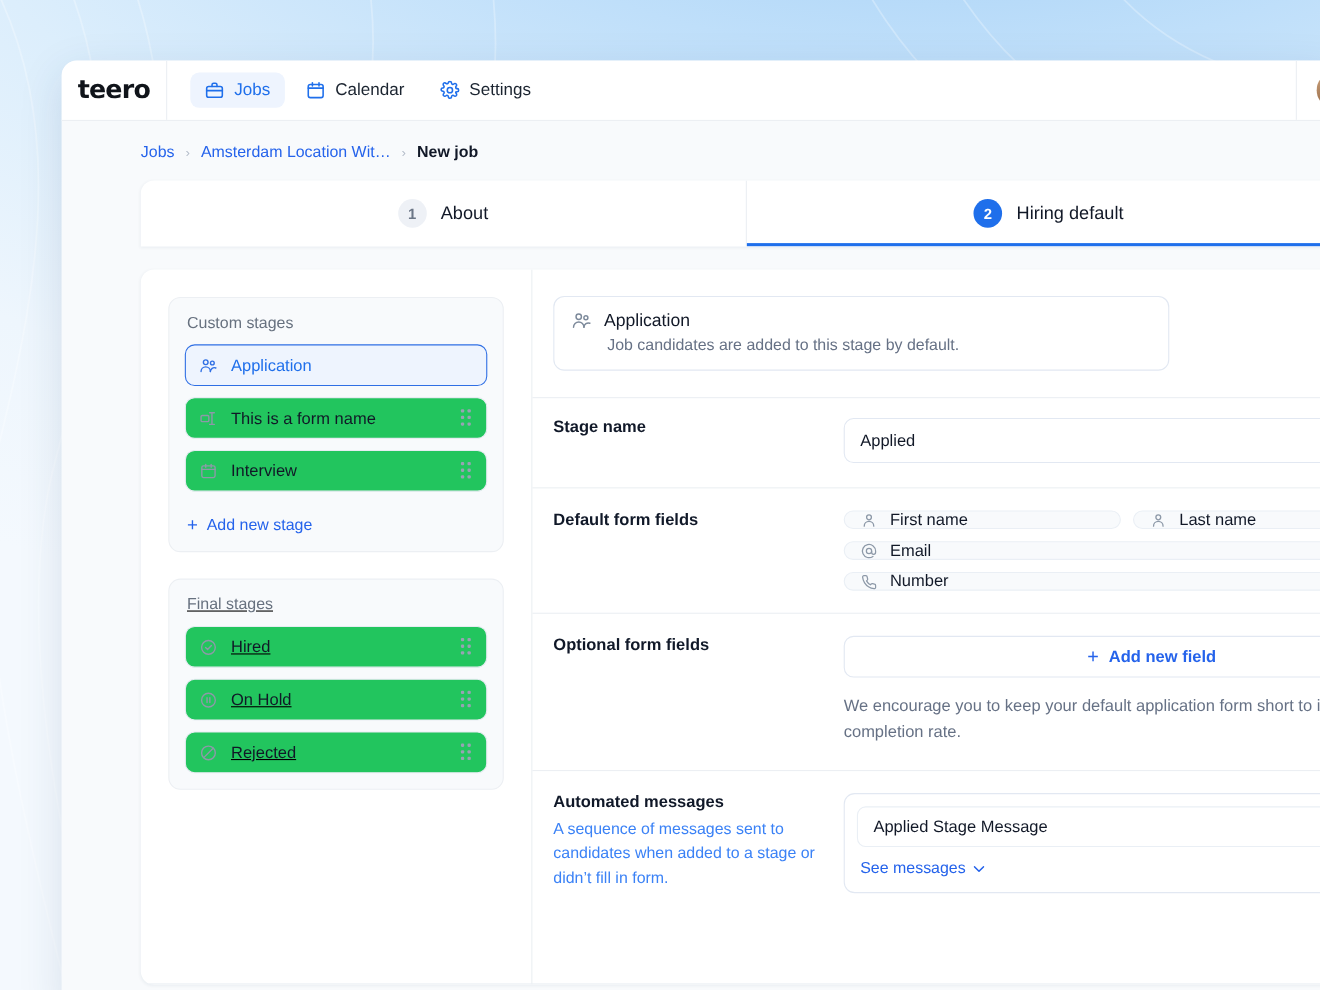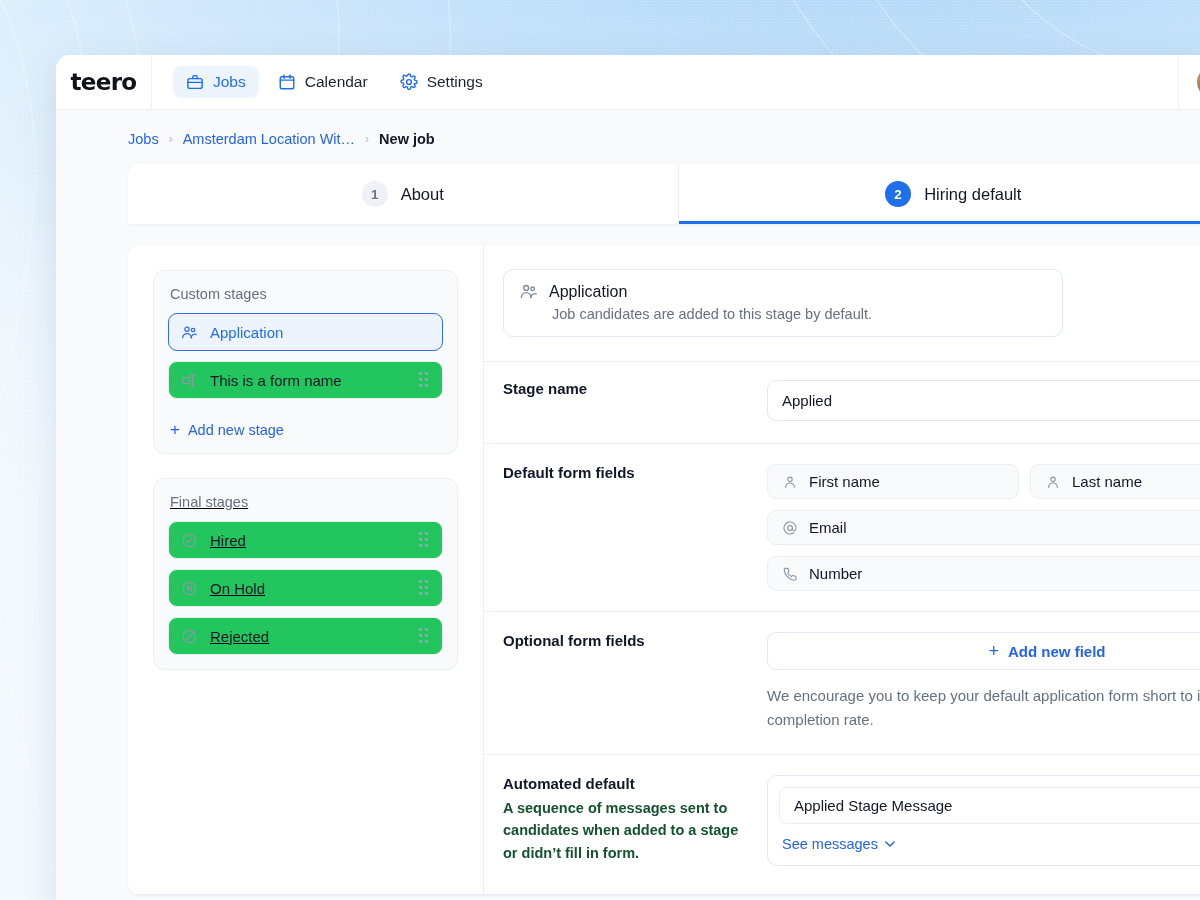--- a/index.html
+++ b/index.html
@@ -101,36 +101,36 @@
   .add-stage { display: flex; align-items: center; gap: 8px; color: #2563eb; font-size: 14.5px;
                padding: 12px 2px 1px; cursor: pointer; }
   .add-stage .plus { font-size: 17px; line-height: 1; }
 
   
   .detail-col { flex: 1; min-width: 0; }
   .drow { display: flex; padding: 24px 0 24px 19px; border-bottom: 1px solid #eceff3; }
   .drow:last-child { border-bottom: none; }
   .dlabel { width: 264px; flex: none; padding-right: 16px; }
   .dlabel h4 { font-size: 15px; font-weight: 700; color: #101828; }
-  .dlabel p { font-size: 14.5px; color: #14532d; line-height: 1.55; margin-top: 5px; font-weight: bold; }
+  .dlabel p { font-size: 14.5px; color: #3b82f6; line-height: 1.55; margin-top: 5px; }
   .dfields { flex: 1; min-width: 0; }
 
   .type-card { border: 1px solid #e2e8f2; border-radius: 10px; padding: 12px 15px 14px;
                width: 560px; }
   .type-head { display: flex; align-items: center; gap: 11px; }
   .type-head .ticon { color: #7d8a9b; display: flex; }
   .type-title { font-size: 16px; color: #111827; }
   .type-sub { font-size: 14.5px; color: #667185; margin-top: 5px; padding-left: 33px; }
 
   .text-input { border: 1px solid #e2e8f2; border-radius: 9px; height: 41px; width: 560px;
                 display: flex; align-items: center; padding: 0 14px; font-size: 15px;
                 color: #111827; margin-top: 0; }
 
   .chips { display: flex; flex-wrap: wrap; gap: 11px; width: 560px; }
-  .chip { background: #f8fafc; border: 1px solid #eaeff5; border-radius: 9px; height: 35px;
+  .chip { background: #f8fafc; border: 1px solid #eaeff5; border-radius: 9px; height: 17px;
           display: flex; align-items: center; gap: 11px; padding: 0 14px; font-size: 15px;
           color: #111827; }
   .chip .cicon { color: #8d99a8; display: flex; }
   .chip.half { width: 252px; }
   .chip.full { width: 560px; }
 
   .add-field { border: 1px solid #e2e8f2; border-radius: 9px; height: 38px; width: 560px;
                display: flex; align-items: center; justify-content: center; gap: 9px;
                color: #2563eb; font-size: 15px; font-weight: 600; cursor: pointer; }
   .add-field .plus { font-size: 18px; line-height: 1; font-weight: 400; }
@@ -265,20 +265,39 @@
             <span class="drag">
                 <i></i>
                 <i></i>
                 <i></i>
                 <i></i>
                 <i></i>
                 <i></i>
               </span>
           </div>
 
+          <div class="stage-item">
+            <span class="stage-icon">
+              <svg width="17" height="17" viewBox="0 0 24 24" fill="none" stroke="currentColor" stroke-width="1.8" stroke-linecap="round" stroke-linejoin="round">
+                <rect x="3.5" y="5" width="17" height="15" rx="2.2"></rect>
+                <path d="M3.5 9.5h17"></path>
+                  <path d="M8.5 3.2v3.6"></path>
+                  <path d="M15.5 3.2v3.6"></path>
+              </svg>
+            </span>
+            <span class="stage-label">Interview</span>
+            <span class="drag">
+                <i></i>
+                <i></i>
+                <i></i>
+                <i></i>
+                <i></i>
+                <i></i>
+              </span>
+          </div>
 
 
           <div class="add-stage">
             <span class="plus">+</span>
             <span>Add new stage</span>
           </div>
         </div>
 
         <div class="stage-group">
           <div class="group-title">Final stages</div>
@@ -431,21 +450,21 @@
             <div class="add-field">
               <span class="plus">+</span>
               <span>Add new field</span>
             </div>
             <div class="helper">We encourage you to keep your default application form short to increase the completion rate.</div>
           </div>
         </div>
 
         <div class="drow" style="padding-top:20px;">
           <div class="dlabel">
-            <h4>Automated default</h4>
+            <h4>Automated messages</h4>
             <p>A sequence of messages sent to candidates when added to a stage or didn’t fill in form.</p>
           </div>
           <div class="dfields">
             <div class="msg-card">
               <div class="msg-inner">
                 <div class="msg-row">
                   <span class="msg-name">Applied Stage Message</span>
 
                 </div>
               </div>

